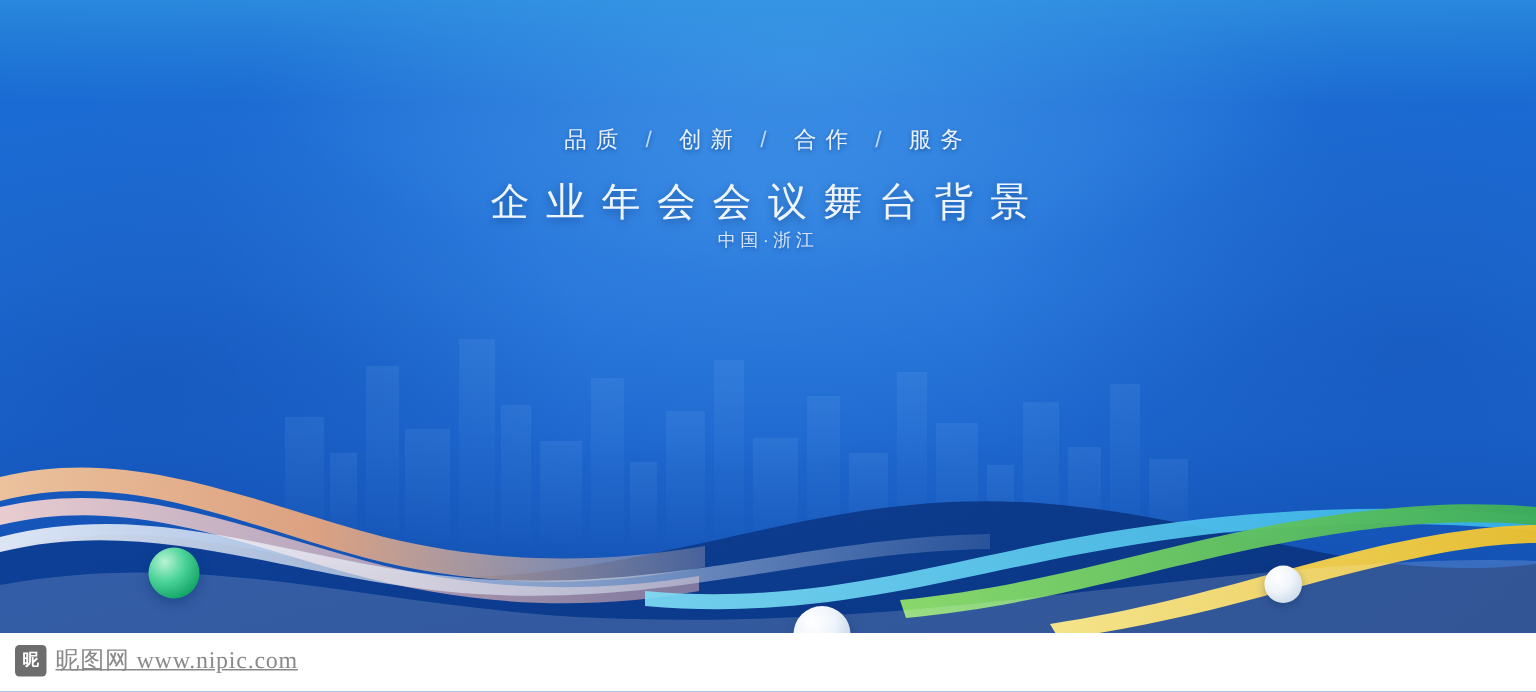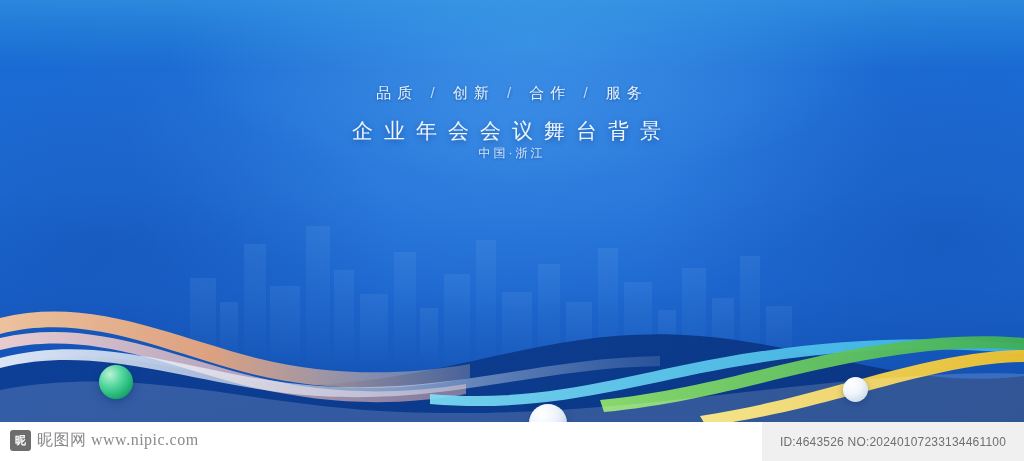--- a/index.html
+++ b/index.html
@@ -90,21 +90,21 @@
   }
   .headline .dot {
     font-size: 44px;
     vertical-align: 14px;
     letter-spacing: 0;
     padding: 0 4px;
   }
 
   .subline {
     margin-top: 14px;
-    font-size: 21px;
+    font-size: 26px;
     letter-spacing: 11px;
     color: #eef5ff;
     text-shadow: 0 2px 6px rgba(2,35,95,0.45);
   }
 
   .location {
     font-size: 12px;
     letter-spacing: 3px;
     color: #d6e6fb;
     text-shadow: 0 1px 3px rgba(2,35,95,0.4);
@@ -175,20 +175,21 @@
     font-size: 11px;
     line-height: 21px;
     text-align: center;
     font-weight: bold;
   }
   .wm-text {
     font-size: 16px;
     color: #8a8a8a;
     letter-spacing: 0.5px;
     font-family: "Liberation Serif", serif;
+    text-decoration: underline;
   }
   .idbar {
     position: absolute;
     right: 0;
     top: 0;
     height: 39px;
     min-width: 262px;
     background: #f0f0f0;
     color: #6f6f6f;
     font-size: 12px;
@@ -361,16 +362,15 @@
     <div class="sphere sphere-green"></div>
     <div class="sphere sphere-white-big"></div>
     <div class="sphere sphere-white-small"></div>
   </div>
 
   <div class="footer">
     <div class="watermark">
       <div class="wm-logo">昵</div>
       <div class="wm-text">昵图网 www.nipic.com</div>
     </div>
-    <div class="idbar">ID:4643526 NO:20240107233134461100</div>
   </div>
 
 </div>
 
 </body></html>

